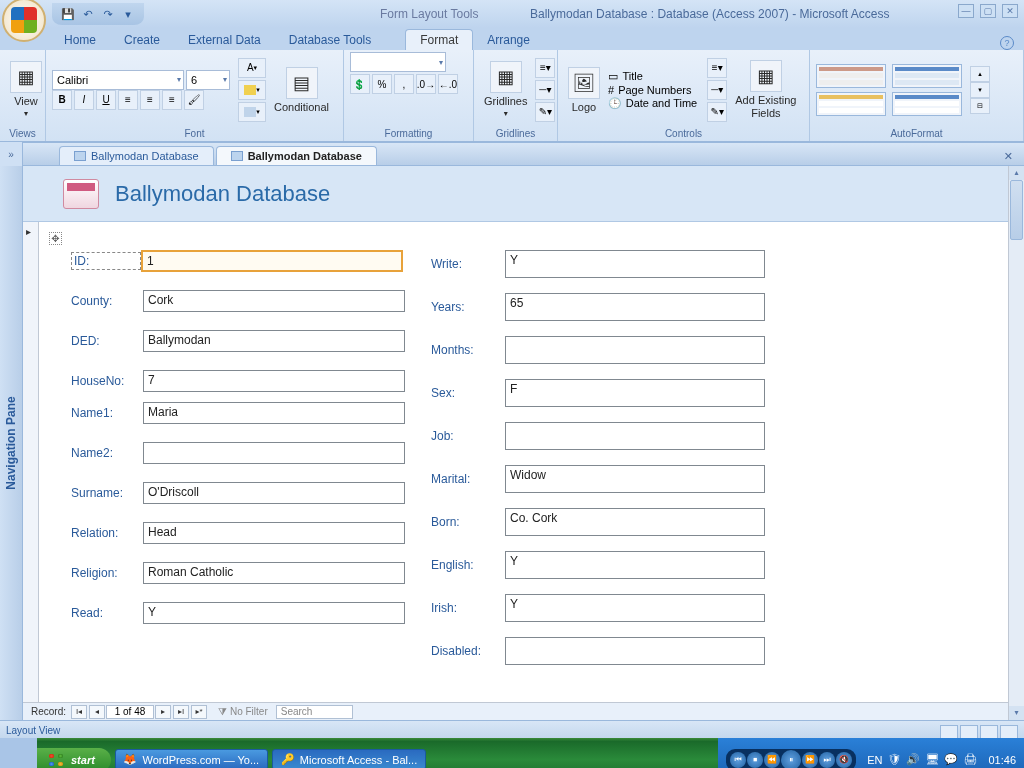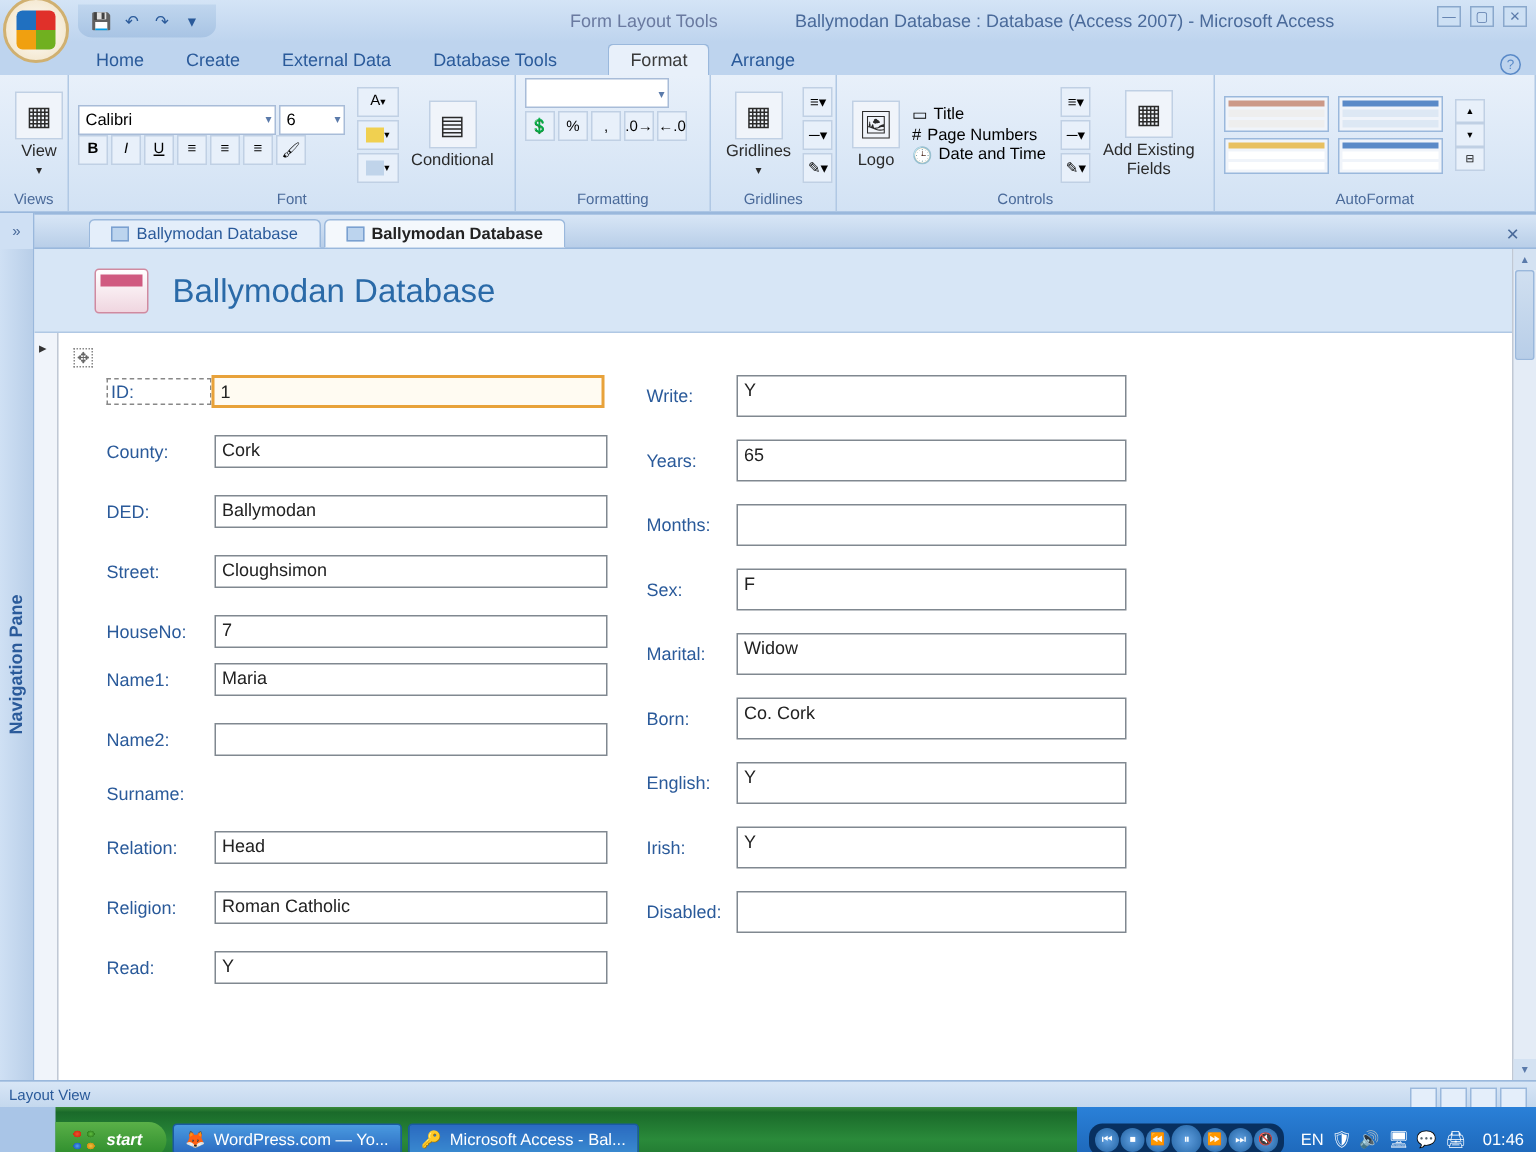--- a/index.html
+++ b/index.html
@@ -60,21 +60,21 @@
 .cols { display:flex; gap:26px; }
 .col { display:flex; flex-direction:column; }
 .fieldrow { display:flex; align-items:center; margin-bottom:18px; }
 .fieldrow label { width:72px; color:#2a5a9a; font-size:12px; }
 .col2 .fieldrow label { width:60px; }
 .fieldrow .val { width:262px; height:22px; border:1px solid #808890; padding:2px 4px; font-size:12px; color:#222; background:#fff; }
 .fieldrow.selected .val { border:2px solid #e8a23a; background:#fffbf2; }
 .fieldrow.selected label { border:1px dashed #888; padding:1px 2px; width:70px; }
 .fieldrow.tight { margin-bottom:10px; }
 .col2 .fieldrow .val { width:260px; height:28px; }
-.col2 .fieldrow { margin-bottom:15px; }
+.col2 .fieldrow { margin-bottom:15px;gap:14px; }
 
 .vscroll { position:absolute; right:0; top:0; bottom:0; width:16px; background:#e4ecf6; border-left:1px solid #c0c8d4; }
 .vscroll .thumb{ position:absolute; top:14px; left:1px; right:1px; height:60px; background:linear-gradient(#d0dff0,#b8cee8); border:1px solid #9ab8dc; border-radius:2px;}
 .vscroll .arr { position:absolute; left:0; right:0; height:14px; background:#d4e2f2; text-align:center; font-size:8px; color:#5a7aaa; line-height:14px;}
 .vscroll .arr.up{top:0;} .vscroll .arr.dn{bottom:0;}
 
 
 .recnav { height:18px; background:#e8f0fa; border-top:1px solid #c0c8d4; display:flex; align-items:center; font-size:10px; color:#333; padding-left:4px; }
 .recnav .lab{ padding:0 4px; }
 .recnav .btn{ width:16px; height:14px; border:1px solid #b0c0d4; background:#f4f8fc; display:inline-flex; align-items:center; justify-content:center; margin:0 1px; font-size:8px;}
@@ -324,38 +324,35 @@
               <div class="val">1</div>
             </div>
             <div class="fieldrow">
               <label>County:</label>
               <div class="val">Cork</div>
             </div>
             <div class="fieldrow">
               <label>DED:</label>
               <div class="val">Ballymodan</div>
             </div>
-            <div class="fieldrow">
-              <label>Street:</label>
-              <div class="val">Cloughsimon</div>
-            </div>
             <div class="fieldrow tight">
               <label>HouseNo:</label>
               <div class="val">7</div>
             </div>
             <div class="fieldrow">
               <label>Name1:</label>
               <div class="val">Maria</div>
             </div>
             <div class="fieldrow">
               <label>Name2:</label>
               <div class="val"></div>
             </div>
             <div class="fieldrow">
               <label>Surname:</label>
+              <div class="val">O'Driscoll</div>
             </div>
             <div class="fieldrow">
               <label>Relation:</label>
               <div class="val">Head</div>
             </div>
             <div class="fieldrow">
               <label>Religion:</label>
               <div class="val">Roman Catholic</div>
             </div>
             <div class="fieldrow">
@@ -372,20 +369,24 @@
               <label>Years:</label>
               <div class="val">65</div>
             </div>
             <div class="fieldrow">
               <label>Months:</label>
               <div class="val"></div>
             </div>
             <div class="fieldrow">
               <label>Sex:</label>
               <div class="val">F</div>
+            </div>
+            <div class="fieldrow">
+              <label>Job:</label>
+              <div class="val"></div>
             </div>
             <div class="fieldrow">
               <label>Marital:</label>
               <div class="val">Widow</div>
             </div>
             <div class="fieldrow">
               <label>Born:</label>
               <div class="val">Co. Cork</div>
             </div>
             <div class="fieldrow">
@@ -400,20 +401,34 @@
               <label>Disabled:</label>
               <div class="val"></div>
             </div>
           </div>
       </div>
     </div>
     <div class="vscroll">
       <div class="arr up">▴</div>
       <div class="thumb"></div>
       <div class="arr dn">▾</div>
+    </div>
+    <div class="recnav">
+      <span class="lab">Record:</span>
+      <span class="btn">I◂</span>
+      <span class="btn">◂</span>
+      <input value="1 of 48" style="">
+      <span class="btn">▸</span>
+      <span class="btn">▸I</span>
+      <span class="btn">▸*</span>
+      <span class="filter">
+          <span>⧩</span>
+          <span>No Filter</span>
+        </span>
+      <span class="search">Search</span>
     </div>
   </div>
 </div>
 
 <div class="statusbar">
   <span>Layout View</span>
   <div class="viewbtns">
     <span></span>
     <span></span>
     <span></span>

